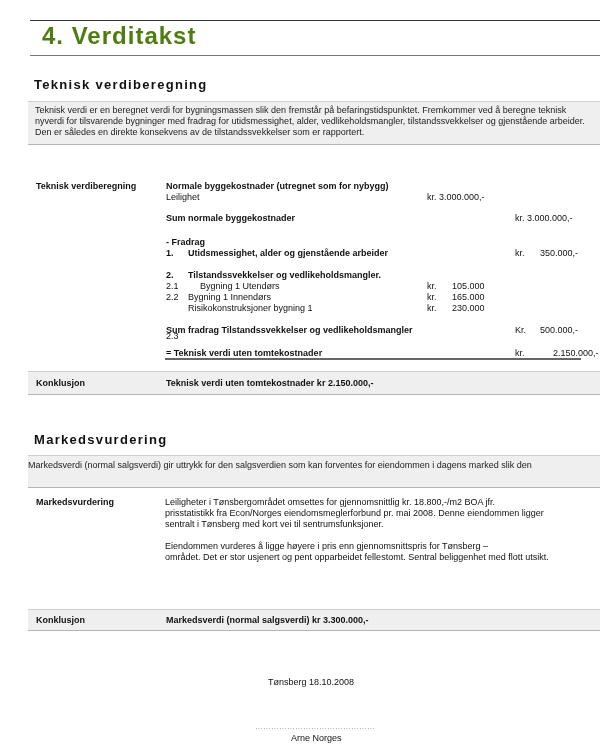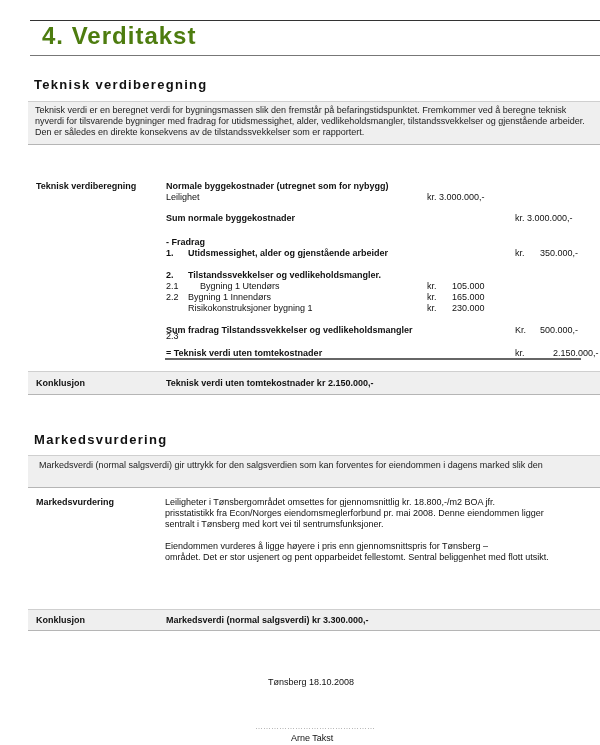--- a/index.html
+++ b/index.html
@@ -80,21 +80,21 @@
 <div class="abs t" style="left:530px; top:348px;margin-left:23px;">2.150.000,-</div>
 <div class="under-line" style="top:358px;"></div>
 
 <div class="graybox" style="top:371px; height:24px;">
   <div class="abs t b" style="left:8px; top:6px;">Konklusjon</div>
   <div class="abs t b" style="left:138px; top:6px;">Teknisk verdi uten tomtekostnader kr 2.150.000,-</div>
 </div>
 
 <div class="abs h2" style="top:432px;">Markedsvurdering</div>
 
-<div class="graybox" style="top:455px; height:33px; padding:4px 0 0 11px;">
+<div class="graybox" style="top:455px; height:33px; padding:4px 0 0 0;">
   <div>Markedsverdi (normal salgsverdi) gir uttrykk for den salgsverdien som kan forventes for eiendommen i dagens marked slik den</div>
 </div>
 
 <div class="abs t lbl" style="top:497px;">Markedsvurdering</div>
 
 <div class="para" style="top:497px;">
   <div>Leiligheter i Tønsbergområdet omsettes for gjennomsnittlig kr. 18.800,-/m2 BOA jfr.</div>
   <div>prisstatistikk fra Econ/Norges eiendomsmeglerforbund pr. mai 2008. Denne eiendommen ligger</div>
   <div>sentralt i Tønsberg med kort vei til sentrumsfunksjoner.</div>
 </div>
@@ -103,13 +103,13 @@
   <div>området. Det er stor usjenert og pent opparbeidet fellestomt. Sentral beliggenhet med flott utsikt.</div>
 </div>
 
 <div class="graybox" style="top:609px; height:22px;">
   <div class="abs t b" style="left:8px; top:5px;">Konklusjon</div>
   <div class="abs t b" style="left:138px; top:5px;">Markedsverdi (normal salgsverdi) kr  3.300.000,-</div>
 </div>
 
 <div class="abs t" style="left:256px; top:677px;margin-left:12px;">Tønsberg 18.10.2008</div>
 <div class="abs dots">………………………………………</div>
-<div class="abs t" style="left:291px; top:733px;">Arne Takst</div>
+<div class="abs t" style="left:291px; top:733px;">Arne Norges</div>
 
 </body></html>

